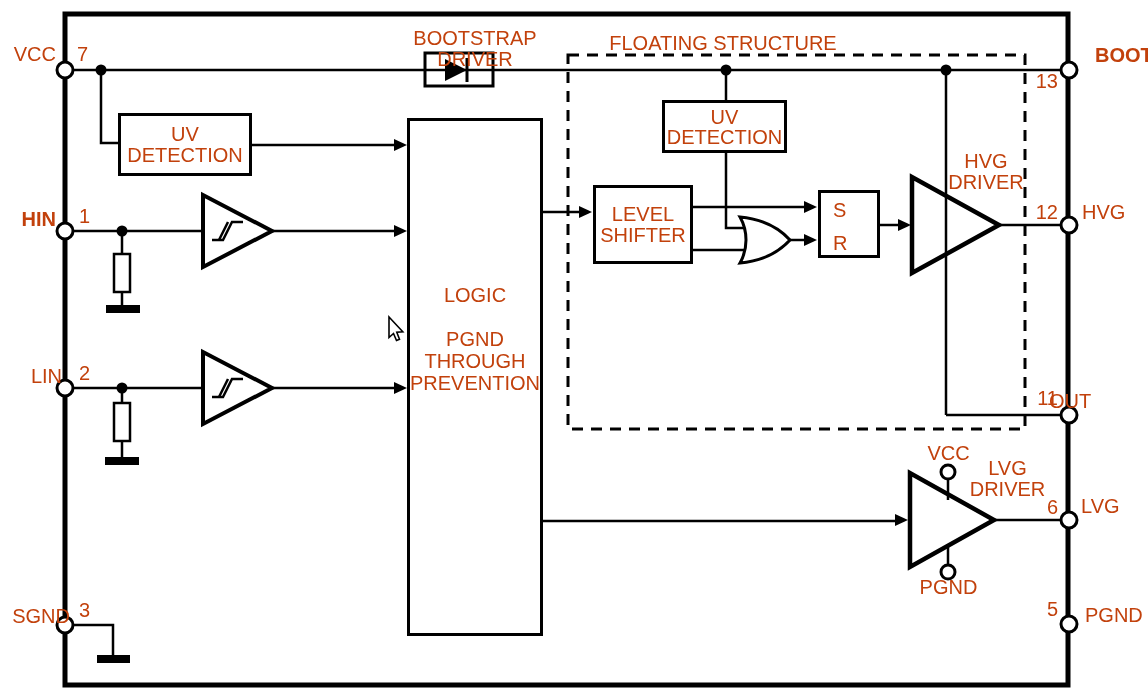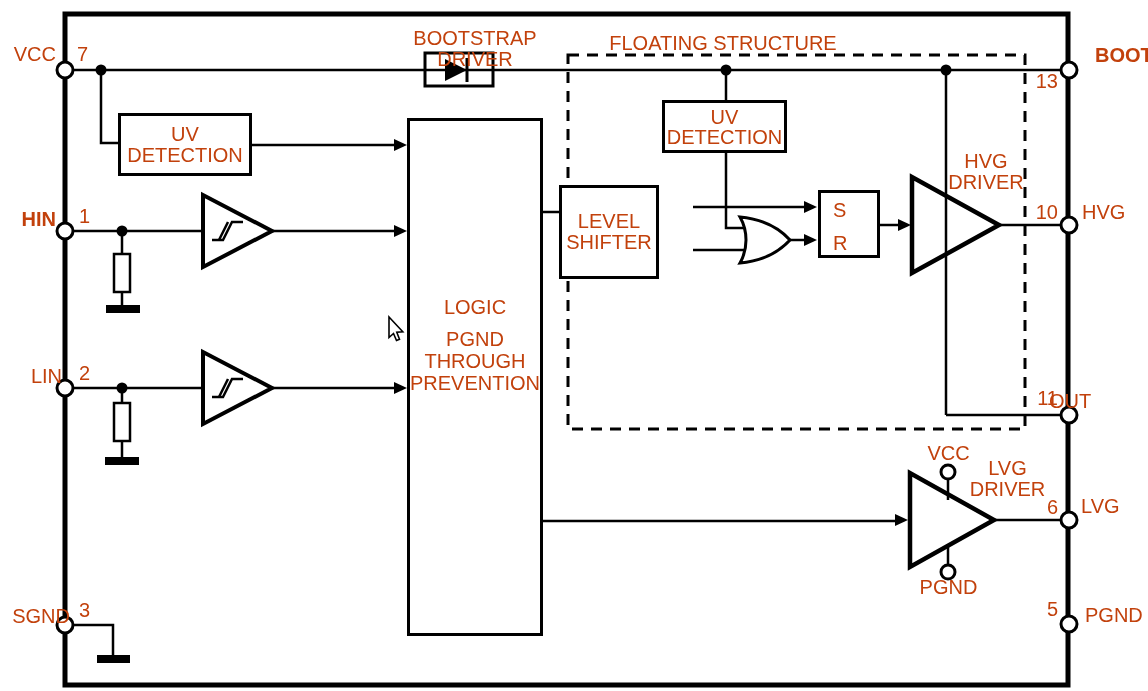--- a/index.html
+++ b/index.html
@@ -133,21 +133,21 @@
 
   <div class="lbl r" style="left:6px;top:366px;width:56px;">LIN</div>
   <div class="pin-num" style="left:79px;top:363px;">2</div>
 
   <div class="lbl r" style="left:12px;top:606px;width:58px;">SGND</div>
   <div class="pin-num" style="left:79px;top:600px;">3</div>
 
   <div class="pin-num r" style="left:1028px;top:44px;width:30px;margin-top:27px;">13</div>
   <div class="lbl" style="left:1095px;top:45px;font-weight:bold;">BOOT</div>
 
-  <div class="pin-num r" style="left:1028px;top:202px;width:30px;">10</div>
+  <div class="pin-num r" style="left:1028px;top:202px;width:30px;">12</div>
   <div class="lbl" style="left:1082px;top:202px;">HVG</div>
 
   <div class="pin-num r" style="left:1028px;top:388px;width:30px;">11</div>
   <div class="lbl" style="left:1021px;top:391px;margin-left:28px;">OUT</div>
 
   <div class="pin-num r" style="left:1035px;top:497px;width:23px;">6</div>
   <div class="lbl" style="left:1081px;top:496px;">LVG</div>
 
   <div class="pin-num r" style="left:1035px;top:599px;width:23px;">5</div>
   <div class="lbl" style="left:1085px;top:605px;">PGND</div>
@@ -170,29 +170,29 @@
     <div>UV</div>
     <div>DETECTION</div>
   </div>
 
   <div class="block" style="left:662px;top:100px;width:125px;height:53px;line-height:20px;">
     <div>UV</div>
     <div>DETECTION</div>
   </div>
 
   <div class="block" style="left:407px;top:118px;width:136px;height:518px;display:block;">
-    <div class="ctr" style="position:absolute;left:0px;top:164px;width:100%;line-height:20px;margin-top:12px;">LOGIC</div>
+    <div class="ctr" style="position:absolute;left:0px;top:164px;width:100%;line-height:20px;">LOGIC</div>
     <div class="ctr" style="position:absolute;left:0px;top:207px;width:100%;line-height:22px;">
       <div>PGND</div>
       <div>THROUGH</div>
       <div>PREVENTION</div>
     </div>
   </div>
 
-  <div class="block" style="left:559px;top:185px;width:100px;height:94px;">
+  <div class="block" style="left:593px;top:185px;width:100px;height:79px;">
     <div>LEVEL</div>
     <div>SHIFTER</div>
   </div>
 
   <div class="block" style="left:818px;top:190px;width:62px;height:68px;display:block;">
     <div style="position:absolute;left:12px;top:7px;">S</div>
     <div style="position:absolute;left:12px;top:40px;">R</div>
   </div>
 
 </div>

